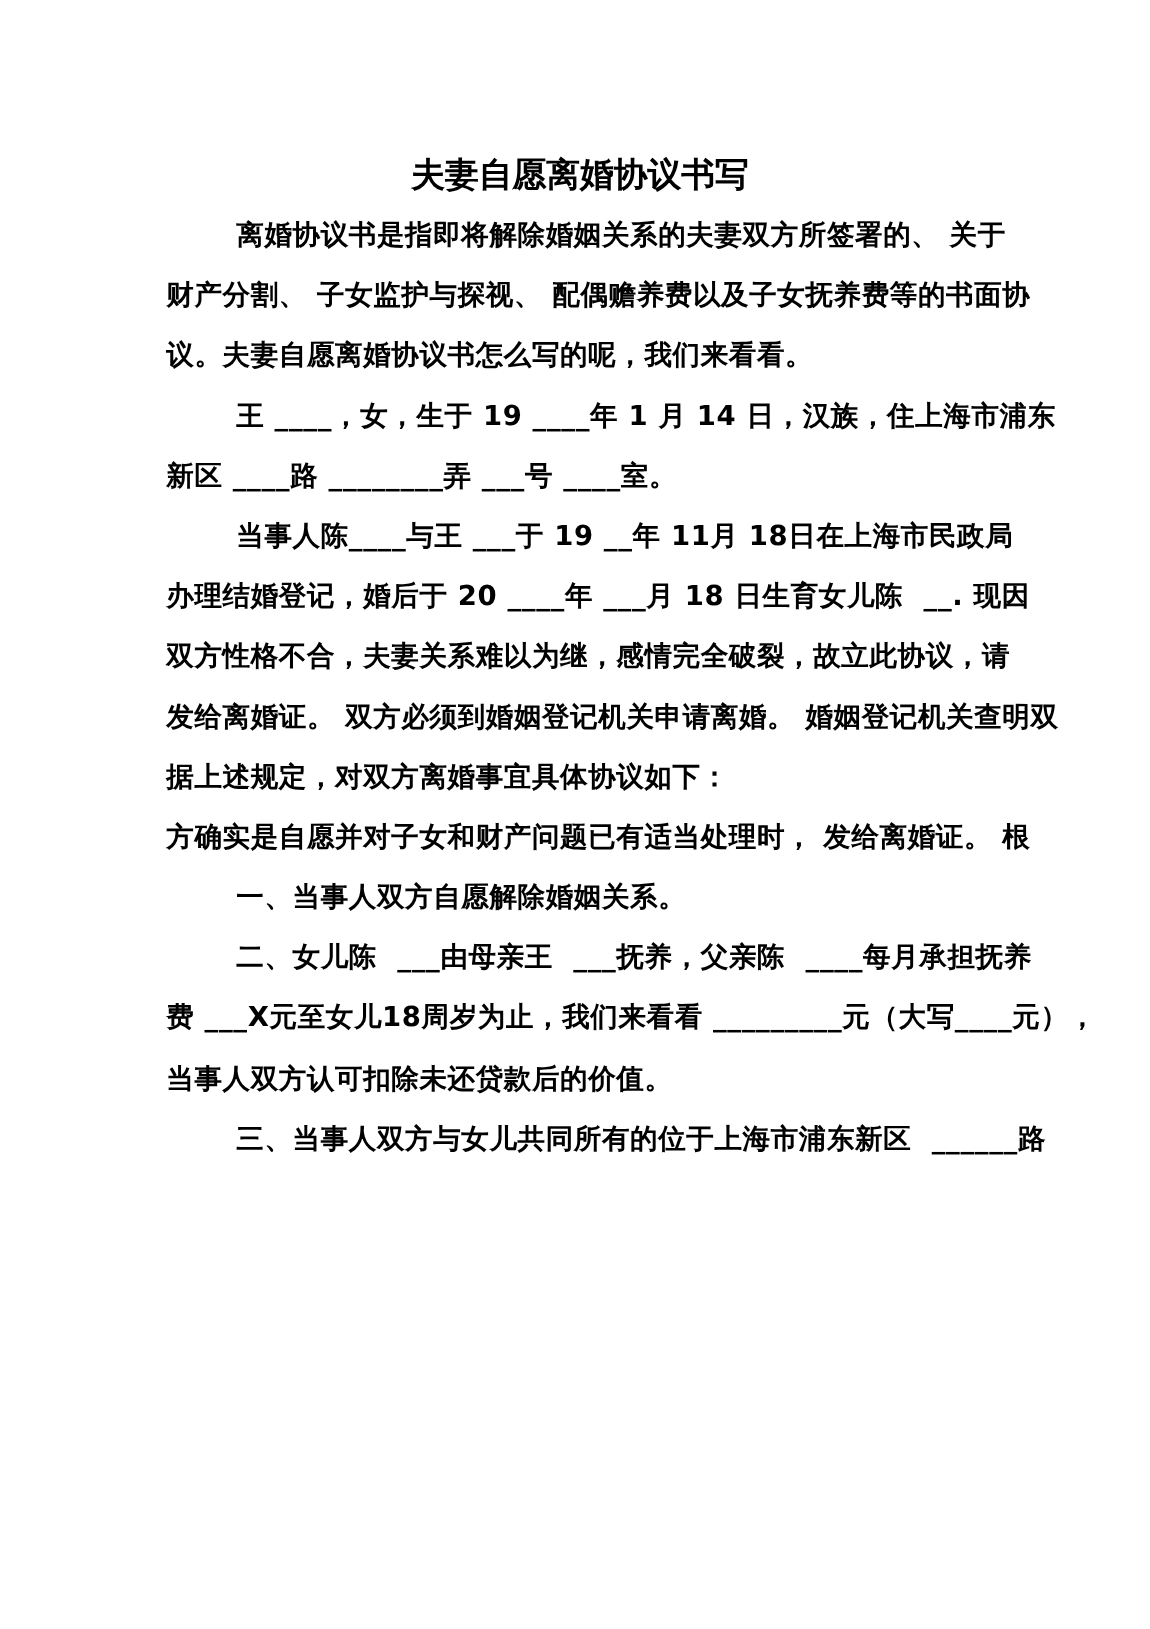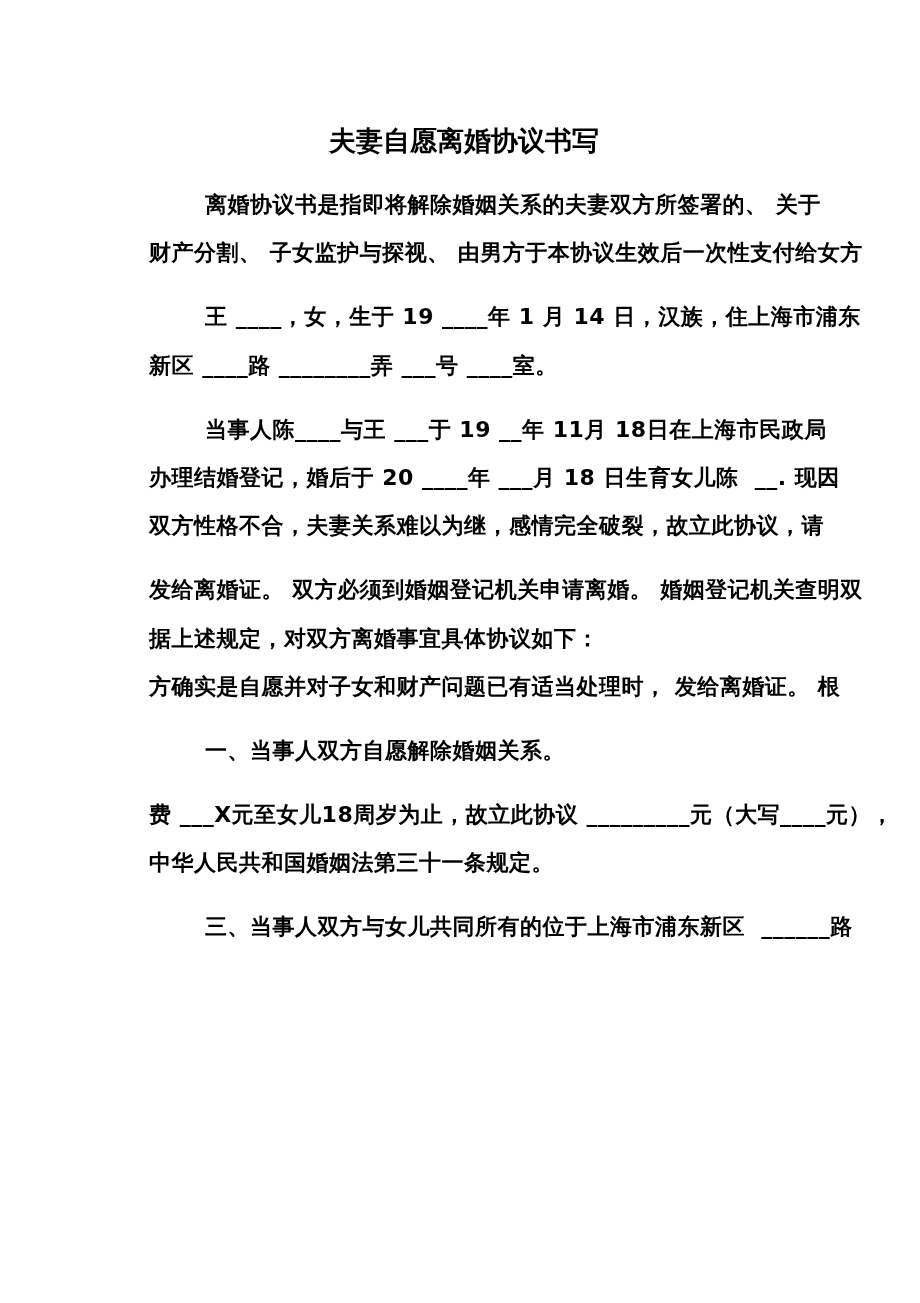--- a/index.html
+++ b/index.html
@@ -27,21 +27,21 @@
     font-size: 27px;
     line-height: 49px;
     font-weight: bold;
     text-align: center;
     white-space: pre;
   }
   .doc-body {
     margin: 0;
   }
   .paragraph {
-    margin: 16px;
+    margin: 0;
     padding: 0;
   }
   .line {
     font-size: 22px;
     font-weight: bold;
     line-height: 48.2px;
     height: 48.2px;
     white-space: pre;
     letter-spacing: 0.5px;
     overflow: visible;
@@ -52,41 +52,43 @@
 </style>
 </head>
 <body>
 
 <div class="page">
   <div class="doc">
     <h1 class="title">夫妻自愿离婚协议书写</h1>
     <div class="doc-body">
         <div class="paragraph">
           <div class="line indent">离婚协议书是指即将解除婚姻关系的夫妻双方所签署的、 关于</div>
-          <div class="line">财产分割、 子女监护与探视、 由男方于本协议生效后一次性支付给女方</div>
+          <div class="line">财产分割、 子女监护与探视、 配偶赡养费以及子女抚养费等的书面协</div>
+          <div class="line">议。夫妻自愿离婚协议书怎么写的呢，我们来看看。</div>
         </div>
         <div class="paragraph">
           <div class="line indent">王 ____，女，生于 19 ____年 1 月 14 日，汉族，住上海市浦东</div>
           <div class="line">新区 ____路 ________弄 ___号 ____室。</div>
         </div>
         <div class="paragraph">
           <div class="line indent">当事人陈____与王 ___于 19 __年 11月 18日在上海市民政局</div>
           <div class="line">办理结婚登记，婚后于 20 ____年 ___月 18 日生育女儿陈  __. 现因</div>
           <div class="line">双方性格不合，夫妻关系难以为继，感情完全破裂，故立此协议，请</div>
         </div>
         <div class="paragraph">
           <div class="line">发给离婚证。 双方必须到婚姻登记机关申请离婚。 婚姻登记机关查明双</div>
           <div class="line">据上述规定，对双方离婚事宜具体协议如下：</div>
           <div class="line">方确实是自愿并对子女和财产问题已有适当处理时， 发给离婚证。 根</div>
         </div>
         <div class="paragraph">
           <div class="line indent">一、当事人双方自愿解除婚姻关系。</div>
         </div>
         <div class="paragraph">
-          <div class="line">费 ___X元至女儿18周岁为止，故立此协议 _________元（大写____元），</div>
-          <div class="line">中华人民共和国婚姻法第三十一条规定。</div>
+          <div class="line indent">二、女儿陈  ___由母亲王  ___抚养，父亲陈  ____每月承担抚养</div>
+          <div class="line">费 ___X元至女儿18周岁为止，我们来看看 _________元（大写____元），</div>
+          <div class="line">当事人双方认可扣除未还贷款后的价值。</div>
         </div>
         <div class="paragraph">
           <div class="line indent">三、当事人双方与女儿共同所有的位于上海市浦东新区  ______路</div>
         </div>
       </div>
   </div>
 </div>
 
 </body></html>

